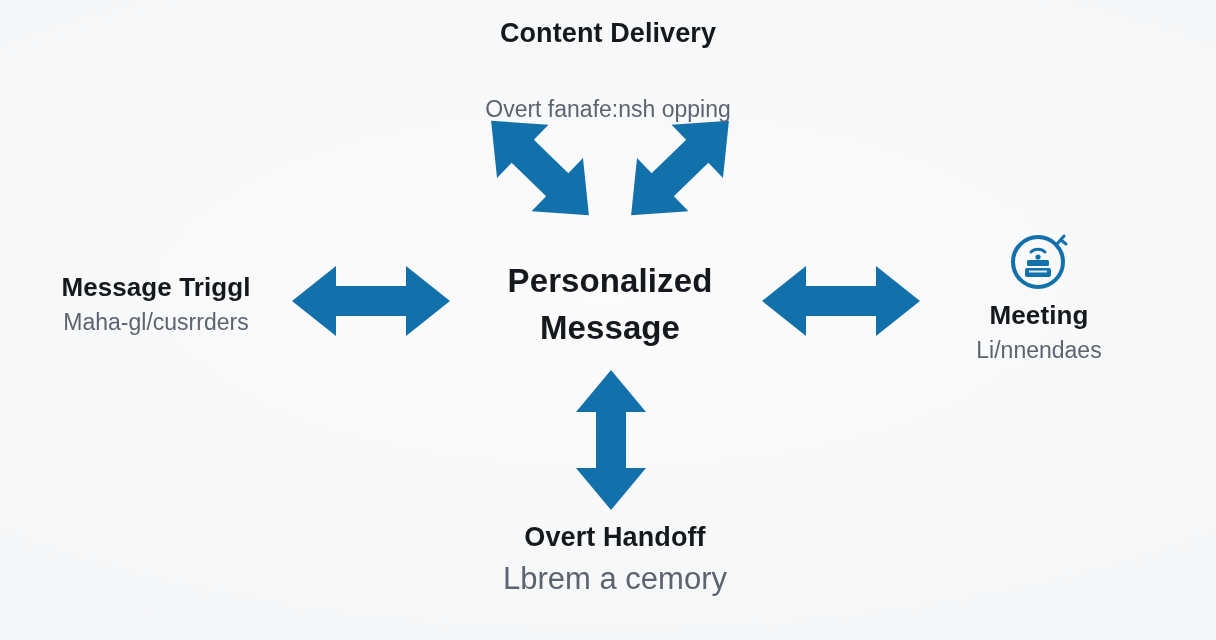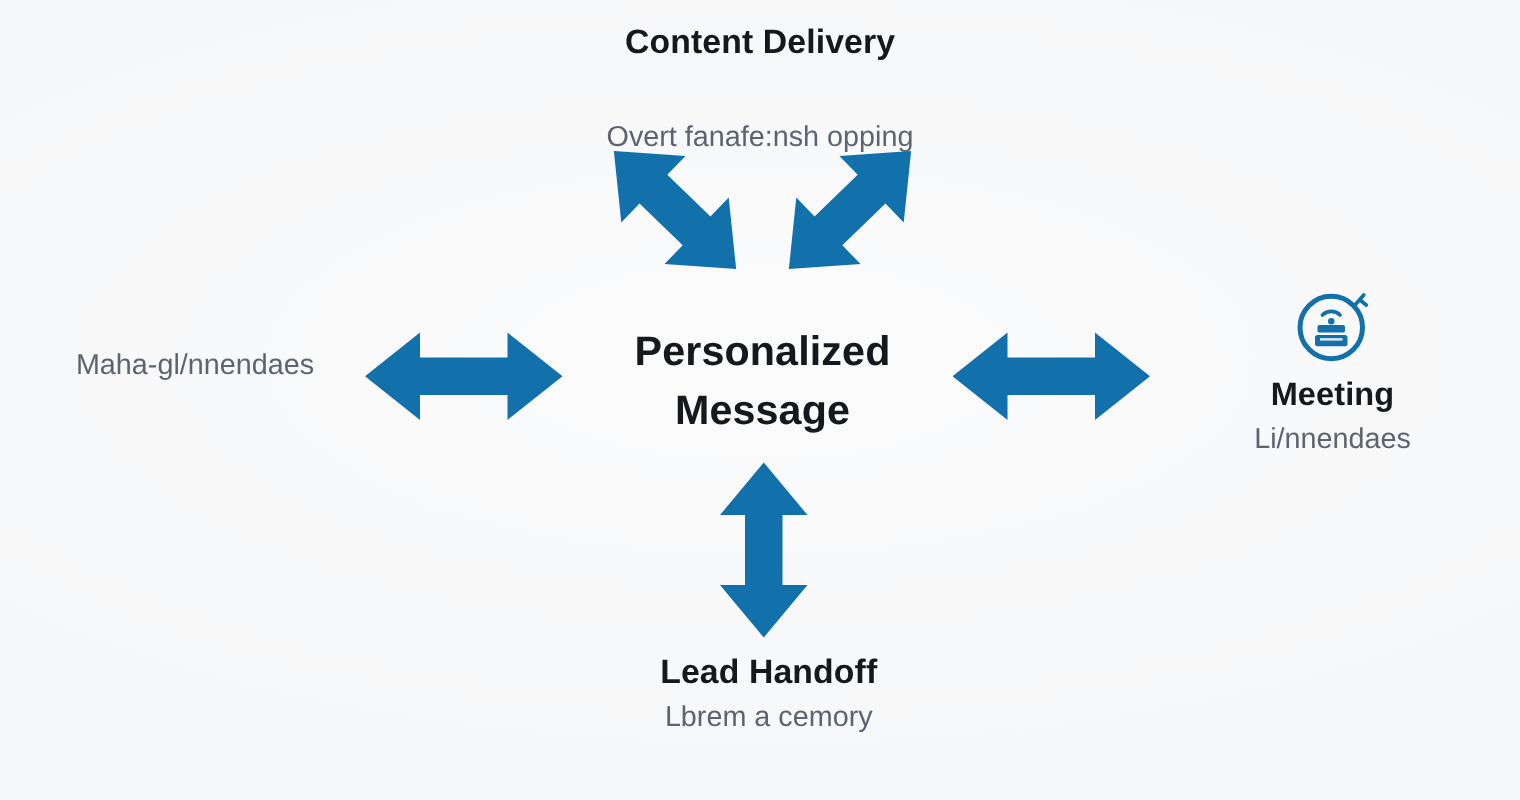--- a/index.html
+++ b/index.html
@@ -57,28 +57,28 @@
   
   #node-left { left: 0px; top: 272px; width: 312px; }
   #node-left .node-title { font-size: 26px; }
   #node-left .node-sub   { font-size: 23px; }
 
   
   #node-center { left: 455px; top: 258px; width: 310px; }
   #node-center .node-title { font-size: 33px; line-height: 1.42; }
 
   
-  #node-right { left: 935px; top: 228px; width: 262px; text-align: center; }
+  #node-right { left: 908px; top: 228px; width: 262px; text-align: center; }
   #node-right .node-title { font-size: 26px; margin-top: 8px; }
   #node-right .node-sub   { font-size: 23px; }
 
   
   #node-bottom { left: 440px; top: 522px; width: 350px; }
   #node-bottom .node-title { font-size: 27px; }
-  #node-bottom .node-sub   { font-size: 23px; }
+  #node-bottom .node-sub   { font-size: 31px; }
 
   .node-icon {
     display: block;
     margin: 0 auto 2px auto;
     width: 64px;
     height: 64px;
   }
 
   
   .arrow {
@@ -122,21 +122,22 @@
       <polygon class="arrow-shape" points="62,-4 99,40 78,40 78,88 99,88 62,132 25,88 46,88 46,40 25,40"></polygon>
     </g>
   </svg>
 
   <div class="node" id="node-top">
     <div class="node-title">Content Delivery</div>
     <div class="node-sub">Overt fanafe:nsh opping</div>
   </div>
 
   <div class="node" id="node-left">
-    <div class="node-sub">Maha-gl/nnendaes</div>
+    <div class="node-title">Message Triggl</div>
+    <div class="node-sub">Maha-gl/cusrrders</div>
   </div>
 
   <div class="node" id="node-center">
     <div class="node-title">Personalized</div>
     <div class="node-title">Message</div>
   </div>
 
   <div class="node" id="node-right">
     <svg class="node-icon" viewBox="0 0 64 64">
 
@@ -148,17 +149,17 @@
 
       <rect x="20" y="32" width="22" height="6" rx="1.5" fill="#1270ab"></rect>
       <rect x="18" y="40" width="26" height="9" rx="2" fill="#1270ab"></rect>
       <rect x="22" y="42.5" width="18" height="2" fill="#dce9f3"></rect>
     </svg>
     <div class="node-title">Meeting</div>
     <div class="node-sub">Li/nnendaes</div>
   </div>
 
   <div class="node" id="node-bottom">
-    <div class="node-title">Lead Handoff</div>
+    <div class="node-title">Overt Handoff</div>
     <div class="node-sub">Lbrem a cemory</div>
   </div>
 
 </div>
 
 </body></html>

